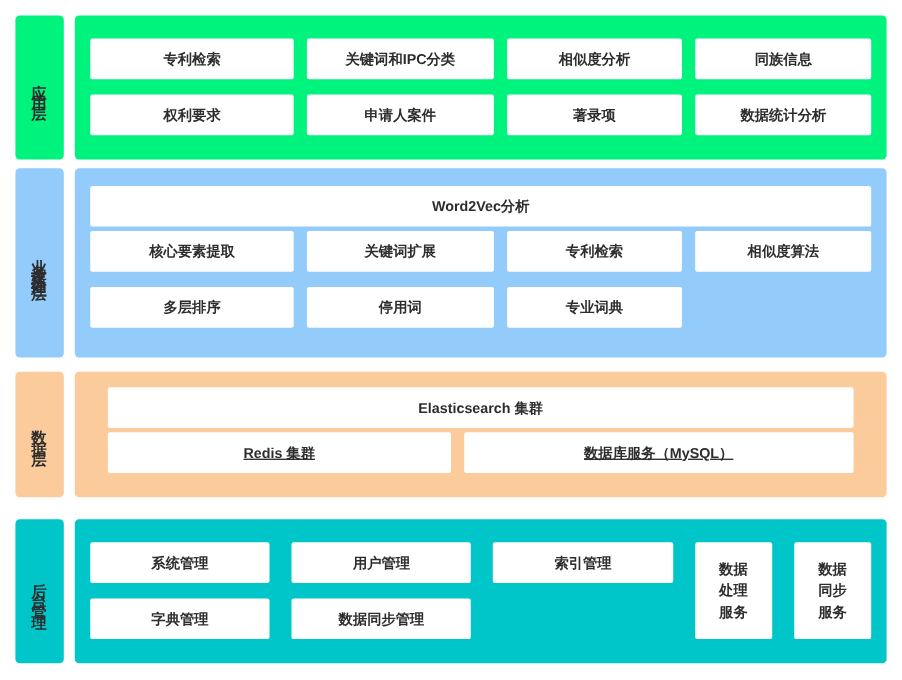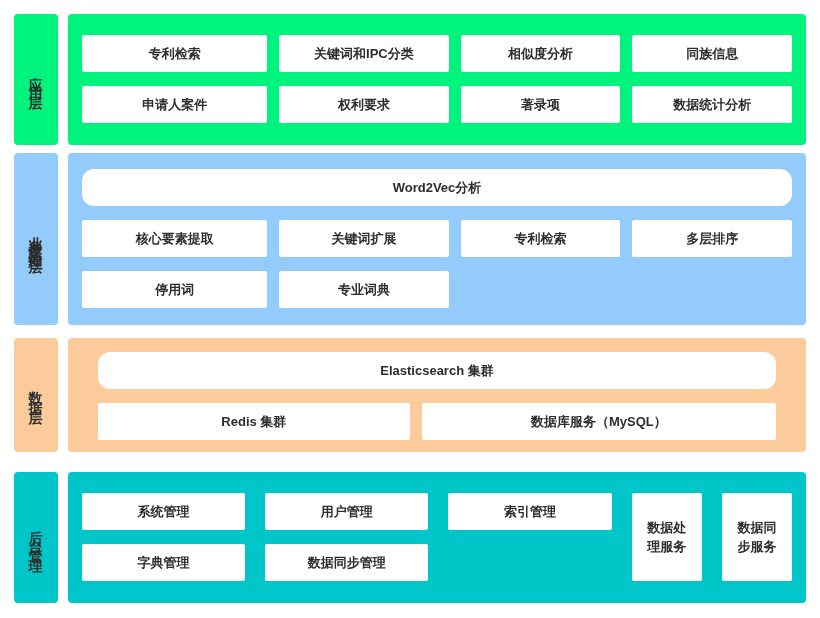--- a/index.html
+++ b/index.html
@@ -47,79 +47,81 @@
 
   .box {
     background: var(--box-white, #ffffff);
     border-radius: 2px;
     height: 37px;
     display: flex; align-items: center; justify-content: center;
     font-size: 13px; font-weight: 600;
     color: var(--text-dark, #2d2d2d);
     text-align: center;
   }
-  .full-box { margin-bottom: 14px; border-radius: 12px; }
+  .full-box { margin-bottom: 4px; }
 
   .grid-4 {
     display: grid;
     grid-template-columns: 1.16fr 1.06fr 1fr 1fr;
     gap: 14px 12px;
   }
   .grid-data {
     display: grid;
     grid-template-columns: 46.8fr 53.2fr;
     gap: 12px;
+    text-decoration: underline;
   }
   .grid-admin {
     display: grid;
     grid-template-columns: 1fr 1fr 1fr 0.43fr 0.43fr;
     gap: 14px 20px;
   }
   .tall {
     grid-row: 1 / 3;
     height: auto;
-    padding: 0 11px;
+    padding: 0 21px;
     line-height: 1.5;
   }
   .tall:nth-child(1) { grid-column: 4; }
   .tall:nth-child(2) { grid-column: 5; }
 </style>
 </head>
 <body>
 
 <div class="diagram">
 
   <section class="layer layer-app">
     <div class="side">
       <span class="side-label">应用层</span>
     </div>
     <div class="panel panel-app">
       <div class="grid-4">
           <div class="box">专利检索</div>
           <div class="box">关键词和IPC分类</div>
           <div class="box">相似度分析</div>
           <div class="box">同族信息</div>
+          <div class="box">权利要求</div>
           <div class="box">申请人案件</div>
-          <div class="box">权利要求</div>
           <div class="box">著录项</div>
           <div class="box">数据统计分析</div>
         </div>
     </div>
   </section>
 
   <section class="layer layer-logic">
     <div class="side">
       <span class="side-label tight">业务逻辑处理层</span>
     </div>
     <div class="panel panel-logic">
       <div class="box full-box">Word2Vec分析</div>
       <div class="grid-4">
           <div class="box">核心要素提取</div>
           <div class="box">关键词扩展</div>
           <div class="box">专利检索</div>
+          <div class="box">相似度算法</div>
           <div class="box">多层排序</div>
           <div class="box">停用词</div>
           <div class="box">专业词典</div>
         </div>
     </div>
   </section>
 
   <section class="layer layer-data">
     <div class="side">
       <span class="side-label">数据层</span>

